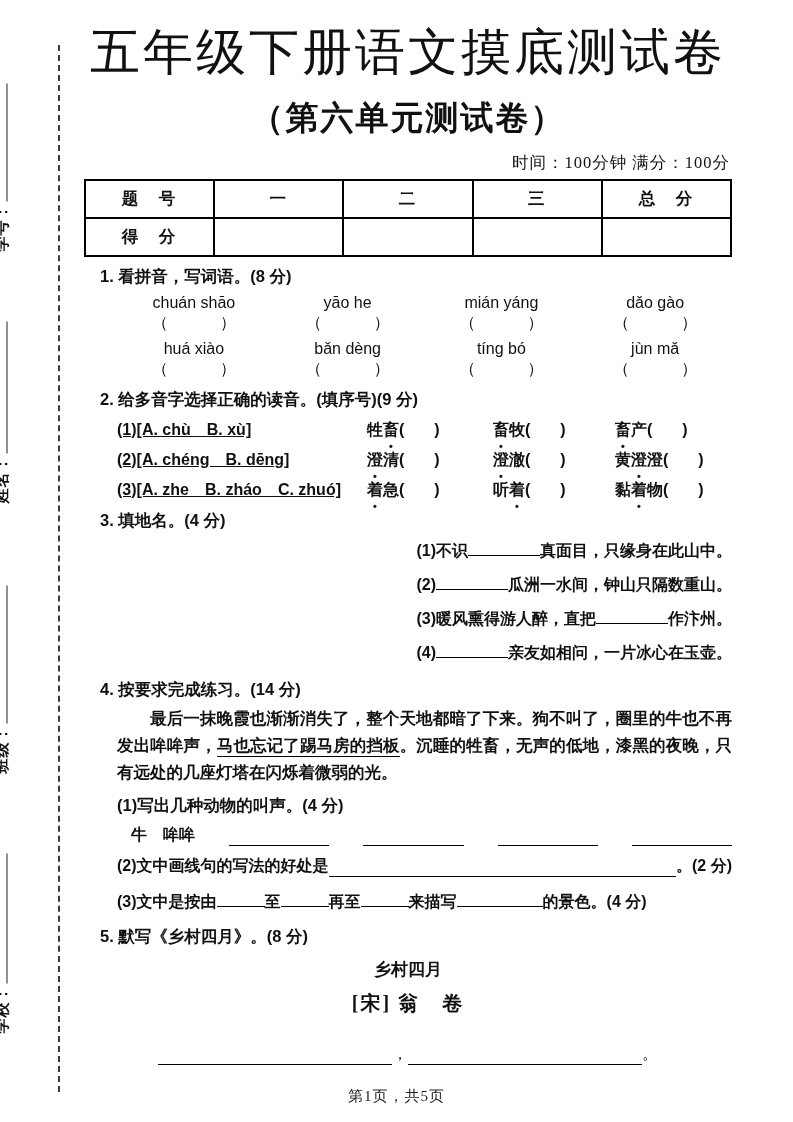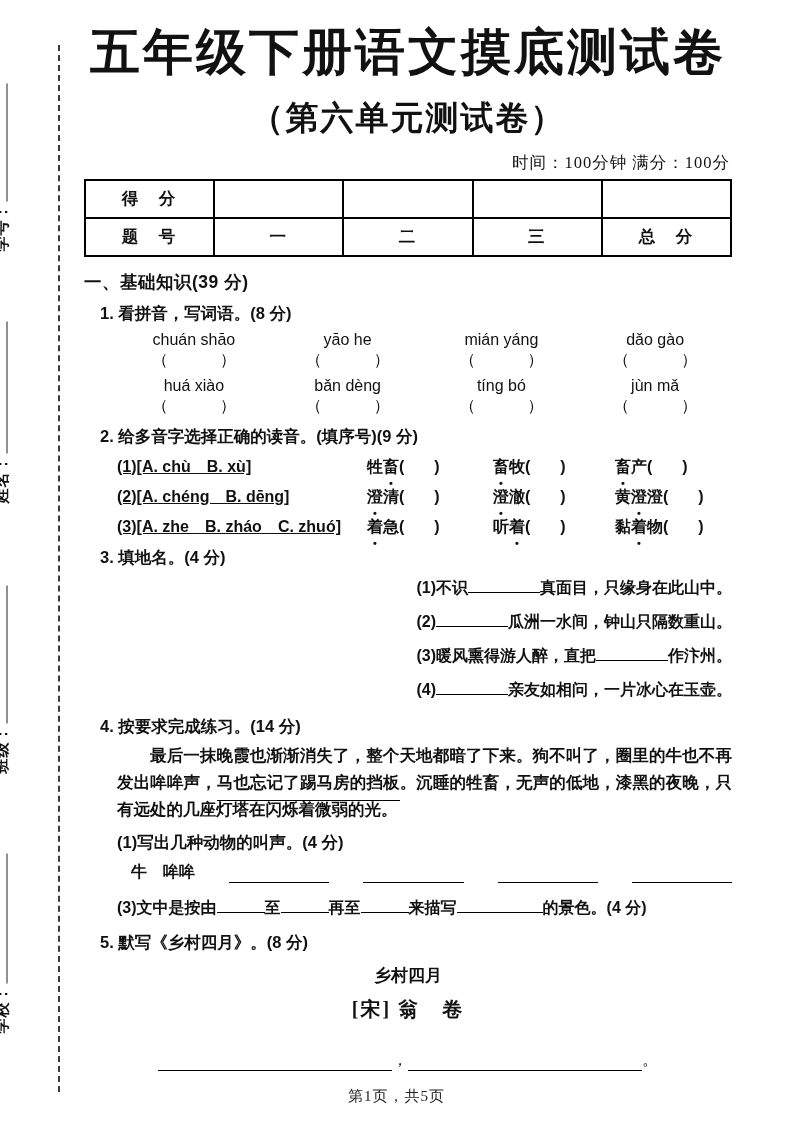--- a/index.html
+++ b/index.html
@@ -13,21 +13,21 @@
   .margin-strip{position:absolute;left:0;top:0;bottom:0;width:62px;}
   .dash-line{position:absolute;left:58px;top:45px;bottom:30px;border-left:2px dashed #3a3a3a;}
   .margin-unit{
     position:absolute;left:12px;transform-origin:0 100%;transform:rotate(-90deg);
     white-space:nowrap;font-size:15px;font-weight:600;letter-spacing:1px;
   }
   .write-line{display:inline-block;border-bottom:1.5px solid #222;height:0.9em;vertical-align:baseline;margin-left:2px;}
 
   
   .content{position:absolute;left:84px;top:0;width:648px;}
-  h1.title{margin:24px 0 0;text-align:center;font-size:50px;font-weight:700;letter-spacing:3px;line-height:1.15;}
+  h1.title{margin:24px 0 0;text-align:center;font-size:50px;font-weight:400;letter-spacing:3px;line-height:1.15;}
   h2.subtitle{margin:18px 0 0;text-align:center;font-size:33px;font-weight:600;letter-spacing:2px;line-height:1.1;}
   .info-line{margin:16px 2px 5px;text-align:right;font-size:16.5px;letter-spacing:1px;}
 
   table.score{width:100%;border-collapse:collapse;table-layout:fixed;}
   table.score td{border:2px solid #000;height:34px;text-align:center;font-size:16.5px;font-weight:700;letter-spacing:2px;}
 
   .section-heading{margin:13px 0 2px;font-size:17.5px;font-weight:700;letter-spacing:0.5px;}
   .q-title{margin:9px 0 2px 16px;font-size:16.5px;font-weight:700;}
   .q-body{margin-left:33px;}
 
@@ -50,21 +50,21 @@
   .dotted{position:relative;display:inline-block;}
   .dotted::after{content:"•";position:absolute;left:50%;transform:translateX(-50%);bottom:-11px;font-size:11px;line-height:1;}
 
   
   .q3-line{font-size:16px;font-weight:700;line-height:34px;text-align:right;}
   .blank{display:inline-block;border-bottom:1.6px solid #000;height:0.95em;vertical-align:baseline;}
   .b72{width:72px;} .b48{width:48px;} .b86{width:86px;}
 
   
   .passage{font-size:16.5px;line-height:27px;text-indent:2em;text-align:justify;font-weight:600;margin-top:4px;}
-  .uline{border-bottom:1.5px solid #000;padding-bottom:8px;}
+  .uline{border-bottom:1.5px solid #000;padding-bottom:1px;}
   .sounds-line{display:flex;align-items:flex-end;gap:34px;font-size:16px;font-weight:700;margin:8px 0 2px 14px;}
   .sounds-line .blank{flex:1;height:1em;}
   .q4-line{display:flex;align-items:flex-end;font-size:16px;font-weight:700;margin-top:10px;}
   .q4-line .stretch{flex:1;height:1em;}
   .q4-seg-line{font-size:16px;font-weight:700;margin-top:10px;line-height:30px;}
 
   
   .poem-title{text-align:center;font-size:17px;font-weight:700;margin-top:10px;}
   .poem-author{text-align:center;font-size:20px;font-weight:600;margin-top:9px;letter-spacing:2px;}
   .poem-line{display:flex;justify-content:center;align-items:flex-end;font-size:16px;margin-top:27px;}
@@ -88,38 +88,37 @@
   </div>
 
   <div class="content">
 
     <h1 class="title">五年级下册语文摸底测试卷</h1>
     <h2 class="subtitle">（第六单元测试卷）</h2>
     <div class="info-line">时间：100分钟  满分：100分</div>
 
     <table class="score">
       <tbody id="score-table-body">
-          <tr>
-            <td>得　分</td>
-            <td></td>
-            <td></td>
-            <td></td>
-            <td></td>
-          </tr>
           <tr>
             <td>题　号</td>
             <td>一</td>
             <td>二</td>
             <td>三</td>
             <td>总　分</td>
           </tr>
+          <tr>
+            <td>得　分</td>
+            <td></td>
+            <td></td>
+            <td></td>
+            <td></td>
+          </tr>
         </tbody>
     </table>
 
-    <div class="section-heading sans">一、基础知识(39 分)</div>
 
     <div class="q-title sans">1. 看拼音，写词语。(8 分)</div>
     <div class="q-body" id="pinyin-grid">
         <div class="py-row">
           <div class="py-cell">
             <div class="py-text">chuán shāo</div>
             <div class="py-bracket"><span>（</span><span class="gap-wide"></span><span>）</span></div>
           </div>
           <div class="py-cell">
             <div class="py-text">yāo he</div>
@@ -194,20 +193,25 @@
     <div class="q-body">
       <div class="passage"><span>最后一抹晚霞也渐渐消失了，整个天地都暗了下来。狗不叫了，圈里的牛也不再发出哞哞声，</span><span class="uline">马也忘记了踢马房的挡板</span><span>。沉睡的牲畜，无声的低地，漆黑的夜晚，只有远处的几座灯塔在闪烁着微弱的光。</span></div>
       <div class="q-title sans" style="margin-left:0;">(1)写出几种动物的叫声。(4 分)</div>
       <div class="sounds-line sans" id="q4-sounds">
           <span>牛　哞哞</span>
           <span class="blank"></span>
           <span class="blank"></span>
           <span class="blank"></span>
           <span class="blank"></span>
         </div>
+      <div class="q4-line sans">
+        <span>(2)文中画线句的写法的好处是</span>
+          <span class="blank stretch"></span>
+          <span>。(2 分)</span>
+      </div>
       <div class="q4-seg-line sans" id="q4-sub3"><span>(3)文中是按由</span><span class="blank b48"></span><span>至</span><span class="blank b48"></span><span>再至</span><span class="blank b48"></span><span>来描写</span><span class="blank b86"></span><span>的景色。(4 分)</span></div>
     </div>
 
     <div class="q-title sans">5. 默写《乡村四月》。(8 分)</div>
     <div class="poem-title sans">乡村四月</div>
     <div class="poem-author">[宋] 翁　卷</div>
     <div id="poem-lines">
         <div class="poem-line">
           <span class="blank"></span>
           <span>，</span>

